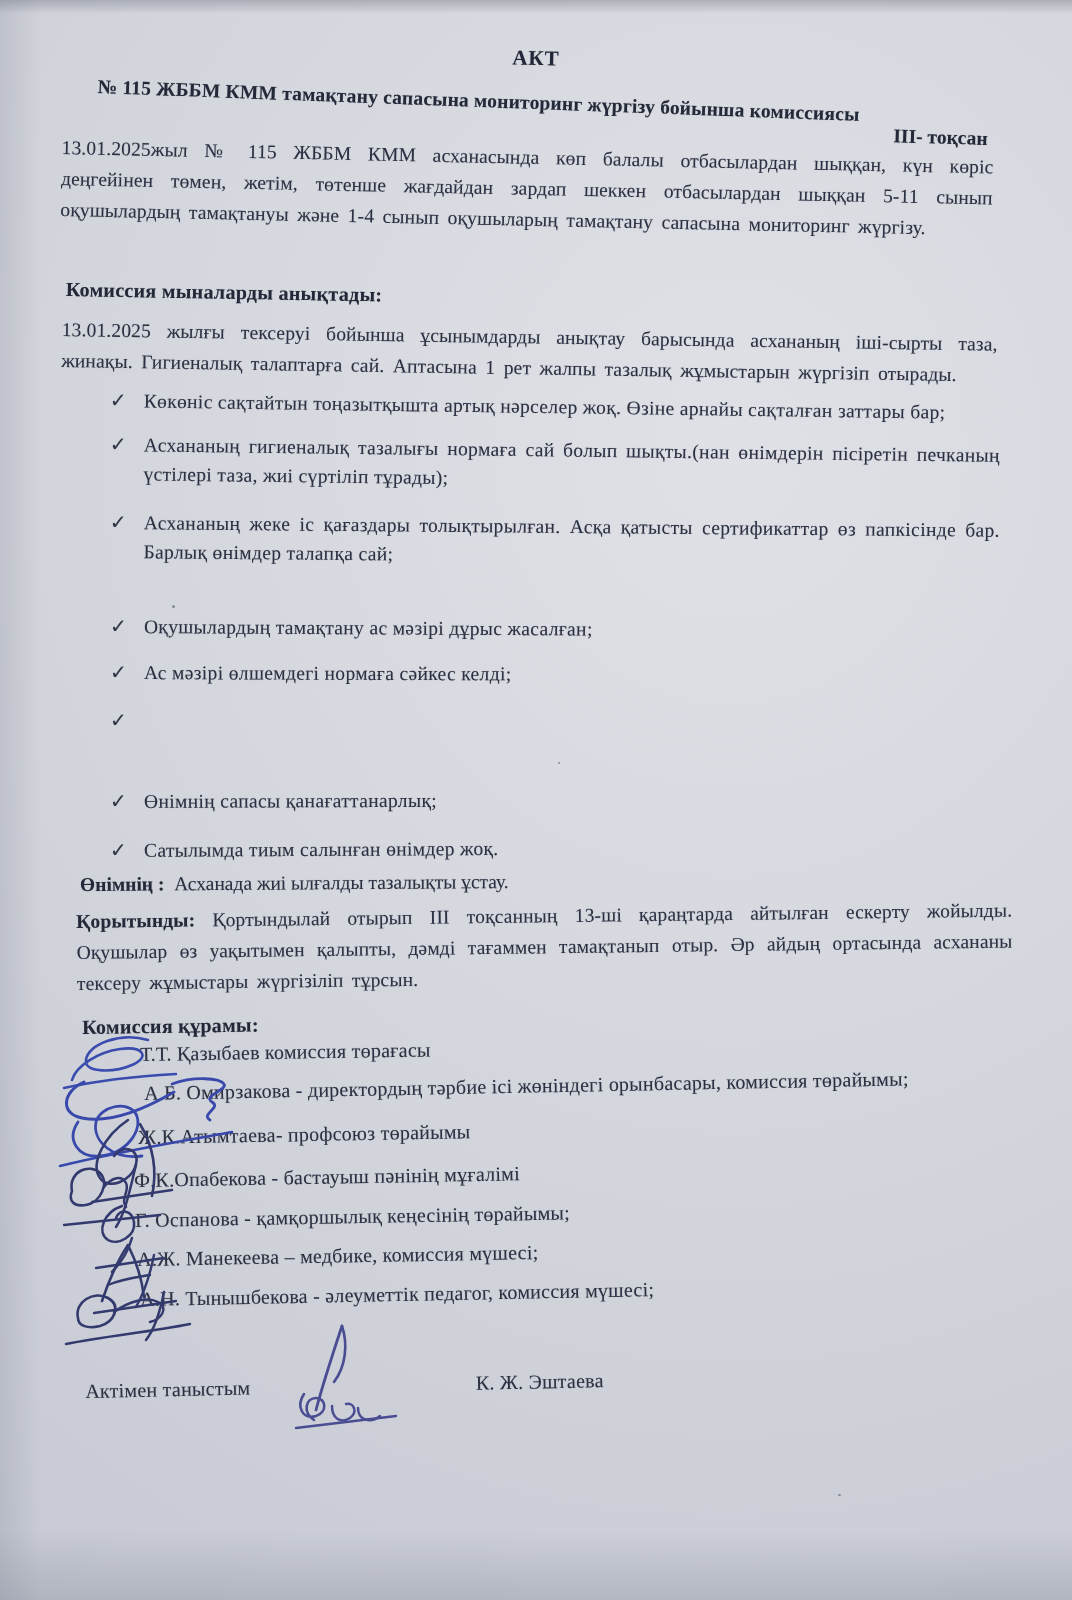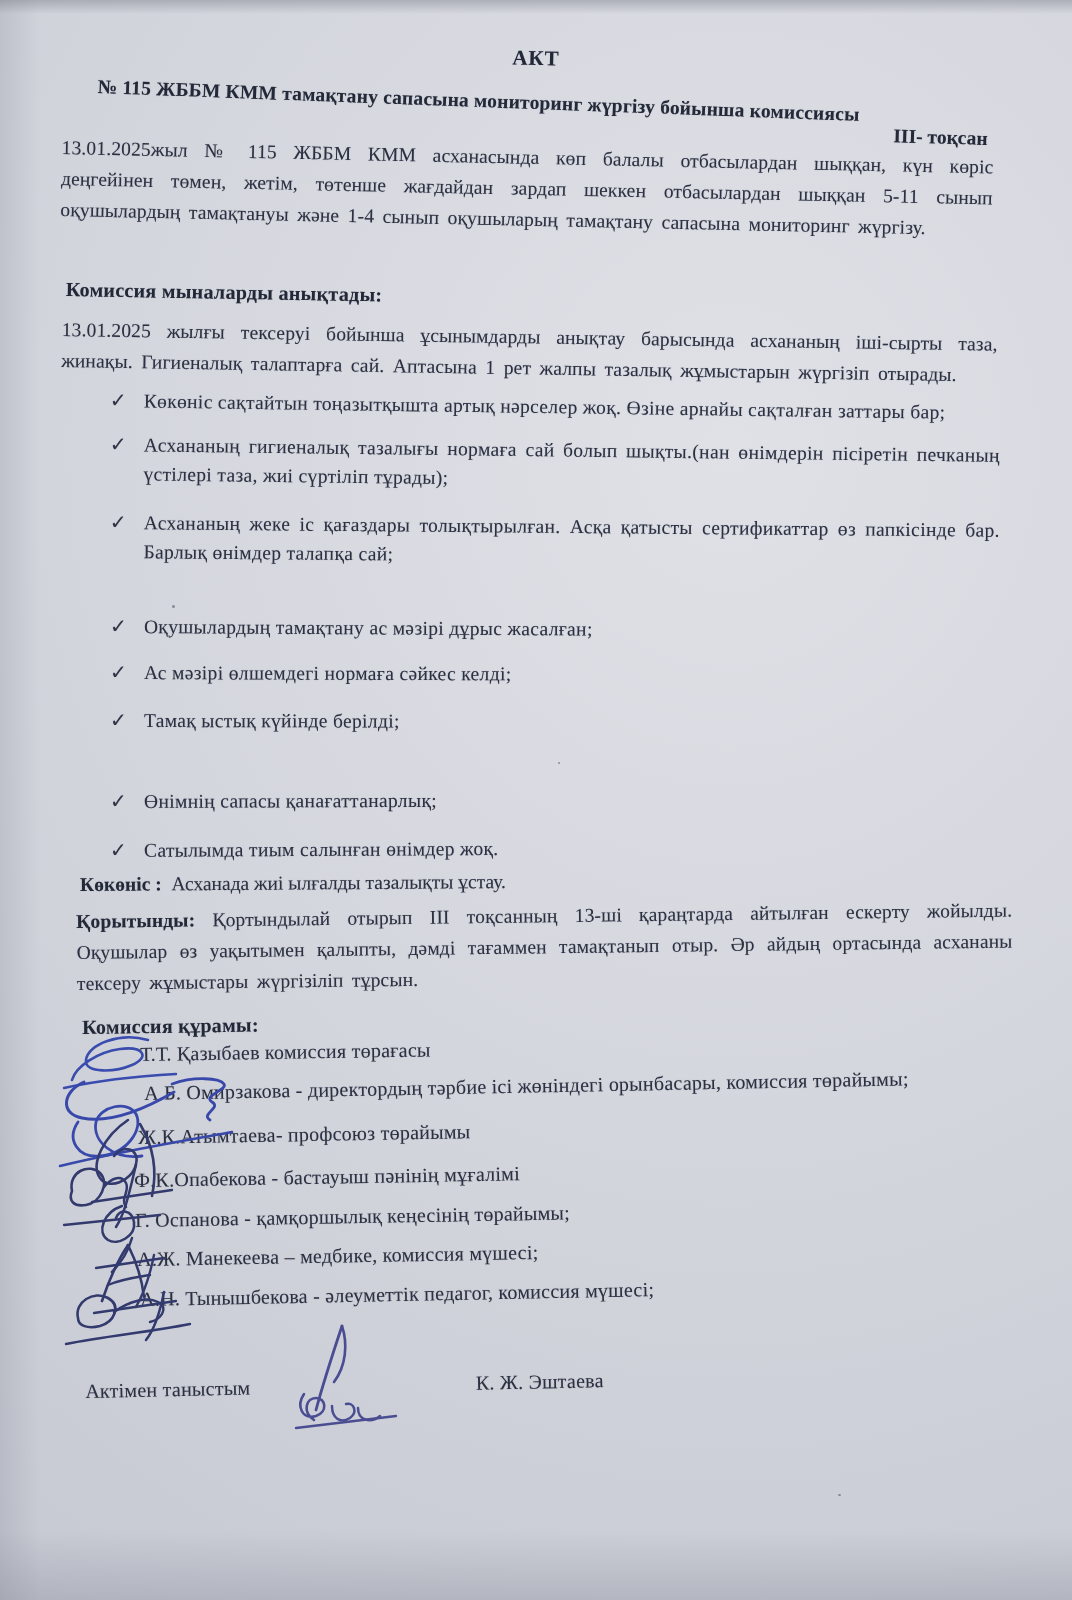--- a/index.html
+++ b/index.html
@@ -67,33 +67,32 @@
     <div class="abs check-item txt" style="top:612px;left:110px;width:880px;transform:rotate(0.3deg);">
       <span class="check-glyph">✓</span>
       <span class="check-text">Оқушылардың тамақтану ас мәзірі дұрыс жасалған;</span>
     </div>
     <div class="abs check-item txt" style="top:658px;left:110px;width:880px;transform:rotate(0.2deg);">
       <span class="check-glyph">✓</span>
       <span class="check-text">Ас мәзірі өлшемдегі нормаға сәйкес келді;</span>
     </div>
     <div class="abs check-item txt" style="top:706px;left:110px;width:880px;transform:rotate(0.1deg);">
       <span class="check-glyph">✓</span>
-      <span class="check-text">Тамақ ыстық күйінде берілді;</span>
     </div>
     <div class="abs check-item txt" style="top:787px;left:110px;width:880px;transform:rotate(-0.2deg);">
       <span class="check-glyph">✓</span>
       <span class="check-text">Өнімнің сапасы қанағаттанарлық;</span>
     </div>
     <div class="abs check-item txt" style="top:836px;left:110px;width:880px;transform:rotate(-0.3deg);">
       <span class="check-glyph">✓</span>
       <span class="check-text">Сатылымда тиым салынған өнімдер жоқ.</span>
     </div>
 
     <div class="abs txt" style="top:874px;left:80px;width:900px;font-size:19.5px;transform:rotate(-0.4deg);transform-origin:left top;">
-      <span class="b">Көкөніс :</span>&nbsp;
+      <span class="b">Өнімнің :</span>&nbsp;
       <span>Асханада жиі ылғалды тазалықты ұстау.</span>
     </div>
 
     <p class="abs para txt" style="top:906px;left:76px;width:936px;margin:0;transform:rotate(-0.7deg);">
       <span class="b">Қорытынды:</span>
       <span>Қортындылай отырып III тоқсанның 13-ші қараңтарда айтылған ескерту жойылды. Оқушылар өз уақытымен қалыпты, дәмді тағаммен тамақтанып отыр. Әр айдың ортасында асхананы тексеру жұмыстары жүргізіліп тұрсын.</span>
     </p>
 
     <div class="abs h2 txt" style="top:1016px;left:82px;transform:rotate(-0.8deg);">Комиссия құрамы:</div>
 

